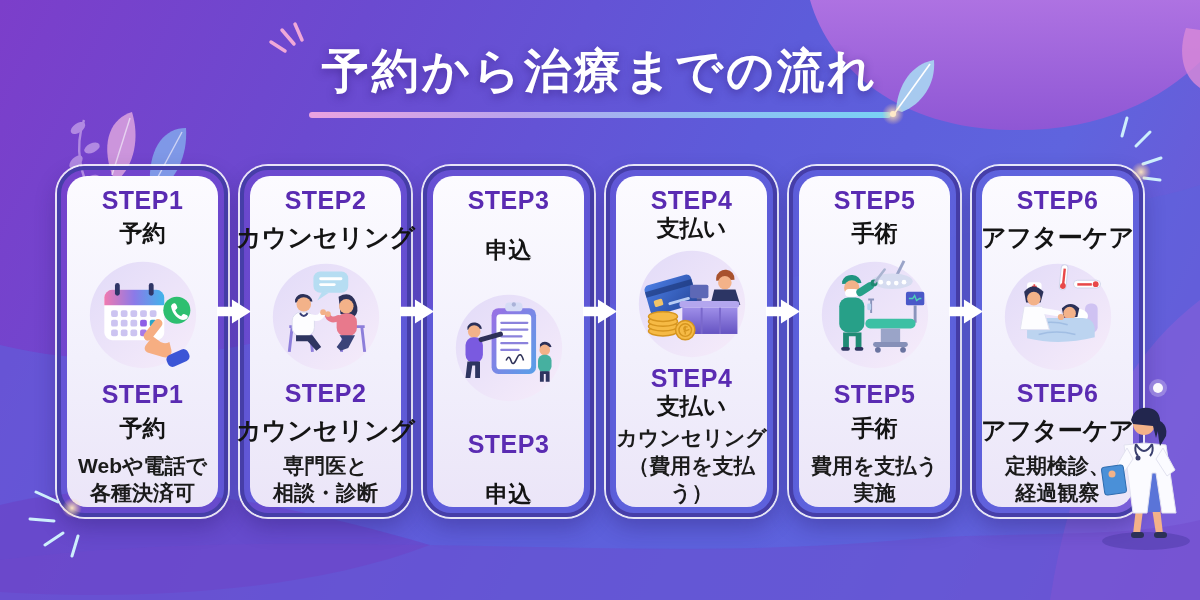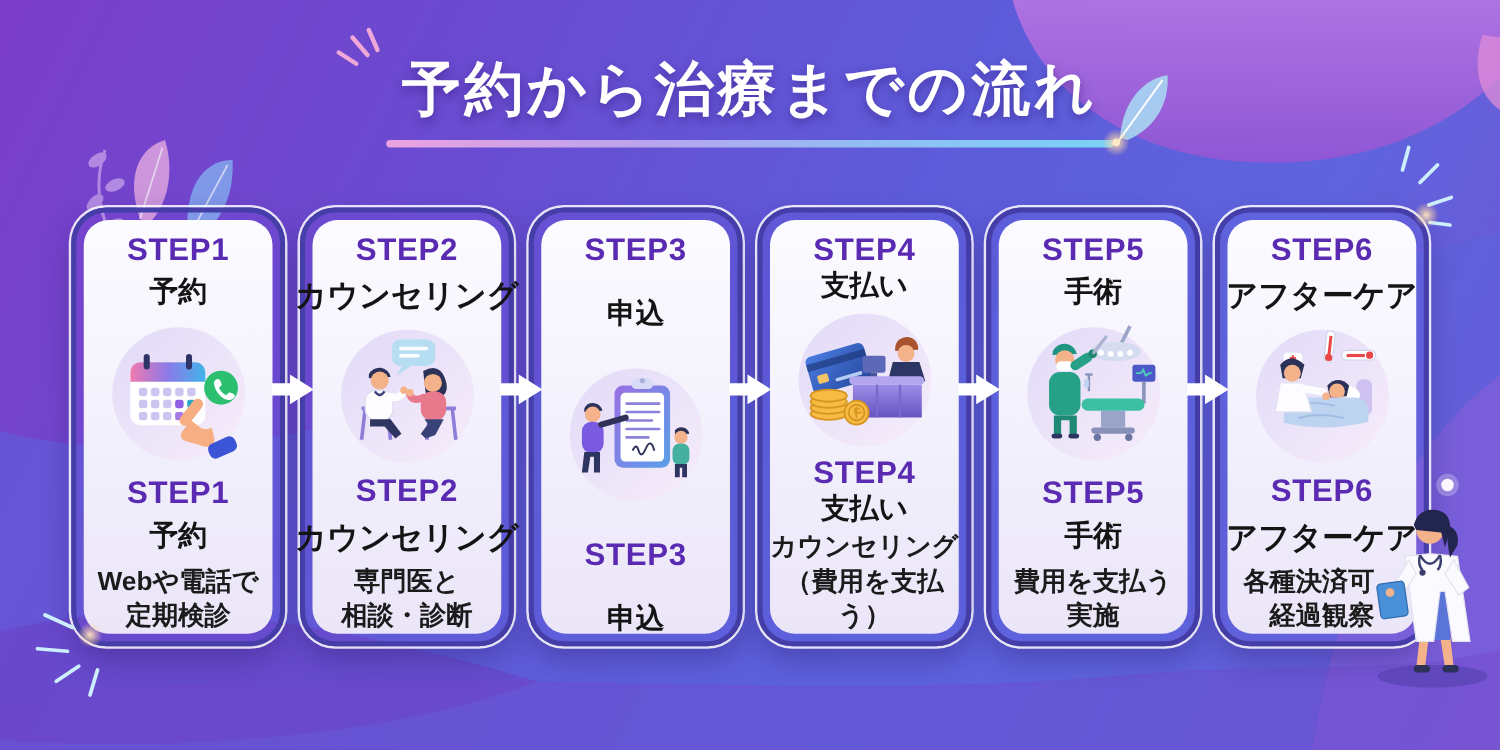--- a/index.html
+++ b/index.html
@@ -143,21 +143,21 @@
         <rect x="57" y="75" width="7" height="7" rx="2" fill="#a77ae8"></rect>
         <circle cx="95" cy="55" r="14" fill="#2dbf70"></circle>
         <path d="M89 51 c1-3.5 4.5-4.5 5.5-1.5 l1 2.5 c.4 1.2-1.2 2.2-2.2 3 1.2 3 3.2 5 6.2 6.2 .8-1 1.8-2.6 3-2.2 l2.5 1 c3 1.2 .5 4.5-2 5 -5 1-12.5-4.5-14-14z" fill="#fff"></path>
         <rect x="66" y="62" width="9" height="26" rx="4.5" fill="#f6ae82" transform="rotate(38 70 75)"></rect>
         <path d="M70 82 l-7 9 c-2.5 3.5-1 7 2.5 8 l15 4.5 c6 1.8 10-2.5 8.8-7.5 l-2-8 c-3.5 2-7.5 1.5-10.5-1 z" fill="#f6ae82"></path>
         <rect x="84" y="98" width="24" height="13" rx="5" fill="#3b55d6" transform="rotate(-24 96 104)"></rect>
       </svg>
       <div class="step-label">STEP1</div>
       <div class="step-title fit">予約</div>
       <div class="desc">
-        <span>Webや電話で</span><br><span>定期検診</span>
+        <span>Webや電話で</span><br><span>各種決済可</span>
       </div>
     </div>
       </div>
 
     <div class="frame">
         <div class="card">
       <div class="step-label">STEP2</div>
       <div class="step-title fit small">カウンセリング</div>
       <svg class="illus" viewBox="0 0 120 120">
         <circle cx="60" cy="60" r="55" fill="url(#g-lav)"></circle>
@@ -327,21 +327,21 @@
         <path d="M35.5 26 v5 M33 28.5 h5" stroke="#e84848" stroke-width="1.8"></path>
         <path d="M25 34 q9 -11 20 0 l-3 11 -15 0 z" fill="#2c3158"></path>
         <circle cx="35" cy="41" r="7" fill="#f3b289"></circle>
         <path d="M25 49 h19 l7 24 h-30 z" fill="#fdfdff" stroke="#e2e2f2"></path>
         <rect x="41" y="52" width="22" height="6" rx="3" fill="#fdfdff" transform="rotate(9 52 55)"></rect>
         <circle cx="63" cy="60" r="3.2" fill="#f3b289"></circle>
       </svg>
       <div class="step-label">STEP6</div>
       <div class="step-title fit small">アフターケア</div>
       <div class="desc">
-        <span>各種決済可、</span><br><span>経過観察</span>
+        <span>定期検診、</span><br><span>経過観察</span>
       </div>
     </div>
       </div>
 
   </div>
 
   <div class="arrow" style="left:217px"></div>
   <div class="arrow" style="left:400px"></div>
   <div class="arrow" style="left:583px"></div>
   <div class="arrow" style="left:766px"></div>

